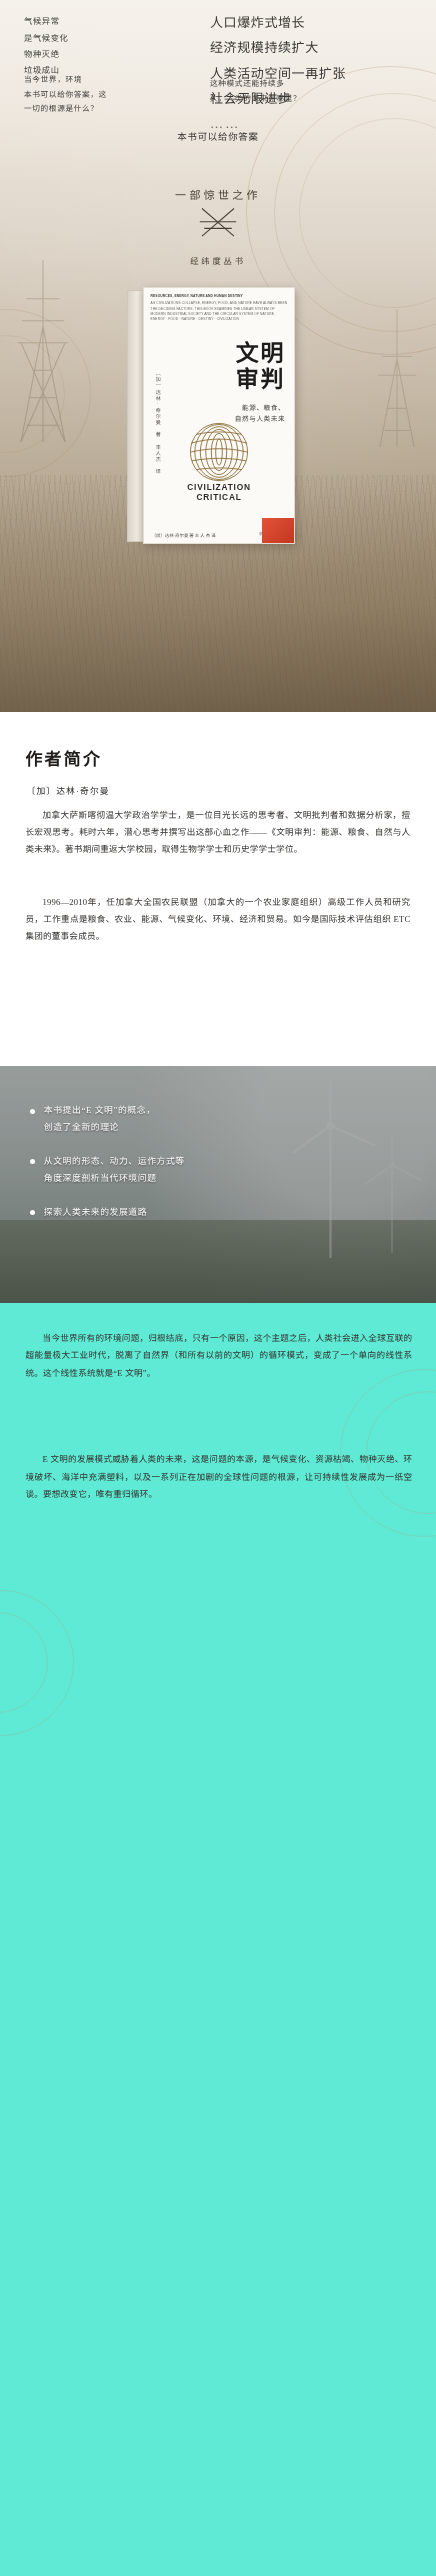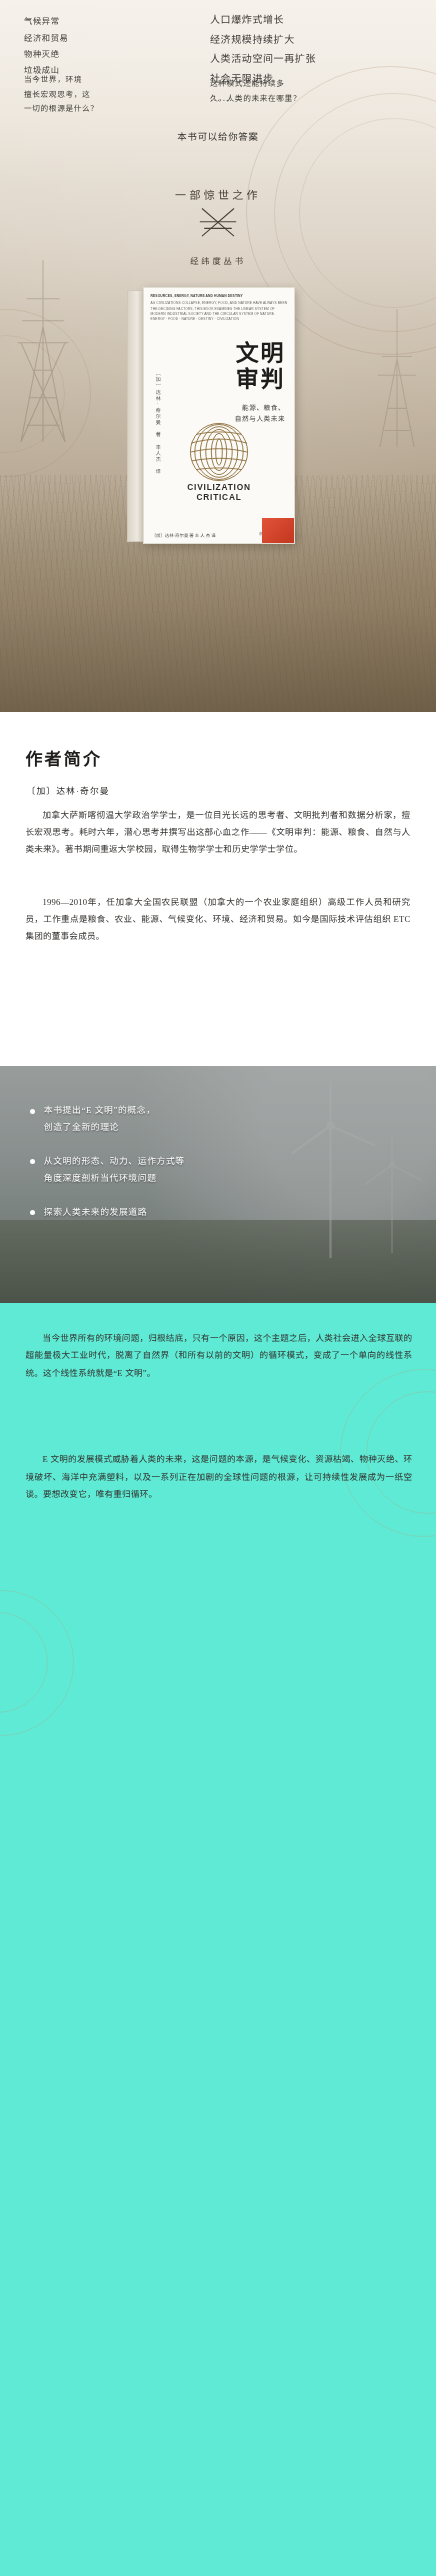--- a/index.html
+++ b/index.html
@@ -60,21 +60,21 @@
 
   .hero-text{position:absolute;z-index:6;}
 
   .quote-col{
     font-family:"Liberation Serif", serif;
     color:#3c3a36;
     line-height:1.95;
     letter-spacing:0.6px;
   }
   .q-left{left:24px; top:14.4px; font-size:8.3px;}
-  .q-right{left:210px; top:10px; font-size:10px; text-align:left;}
+  .q-right{left:210px; top:10px; font-size:13px; text-align:left;}
   .q-left2{left:24px; top:73px; font-size:7.7px; line-height:1.9;}
   .q-right2{left:210px; top:77px; font-size:7.7px; line-height:1.9;}
   .q-dots{letter-spacing:2.2px;color:#6b665e;}
 
   .q-center{
     left:0;right:0;top:128px;width:436px;text-align:center;
     font-size:9.4px;line-height:2.0;color:#33312d;letter-spacing:0.8px;
   }
 
   .hero-title{
@@ -255,36 +255,36 @@
         <g stroke="#6d5e48" stroke-width="2" fill="none">
           <path d="M45 0 L45 250 M14 250 L45 90 L76 250 M22 220 L68 220 M28 180 L62 180 M10 120 L80 120 M18 86 L72 86"></path>
         </g>
       </svg>
     </div>
 
     <div class="wheat"></div>
 
     <div class="hero-text quote-col q-left">
       <div>气候异常</div>
-      <div>经济和贸易</div>
+      <div>是气候变化</div>
       <div>物种灭绝</div>
       <div>垃圾成山</div>
     </div>
 
     <div class="hero-text quote-col q-right">
       <div>人口爆炸式增长</div>
       <div>经济规模持续扩大</div>
       <div>人类活动空间一再扩张</div>
       <div>社会无限进步</div>
       <div class="q-dots">……</div>
     </div>
 
     <div class="hero-text quote-col q-left2">
       <div>当今世界，环境</div>
-      <div>擅长宏观思考，这</div>
+      <div>本书可以给你答案，这</div>
       <div>一切的根源是什么？</div>
     </div>
 
     <div class="hero-text quote-col q-right2">
       <div>这种模式还能持续多</div>
       <div>久，人类的未来在哪里？</div>
     </div>
 
     <div class="hero-text q-center">
       <div>本书可以给你答案</div>

